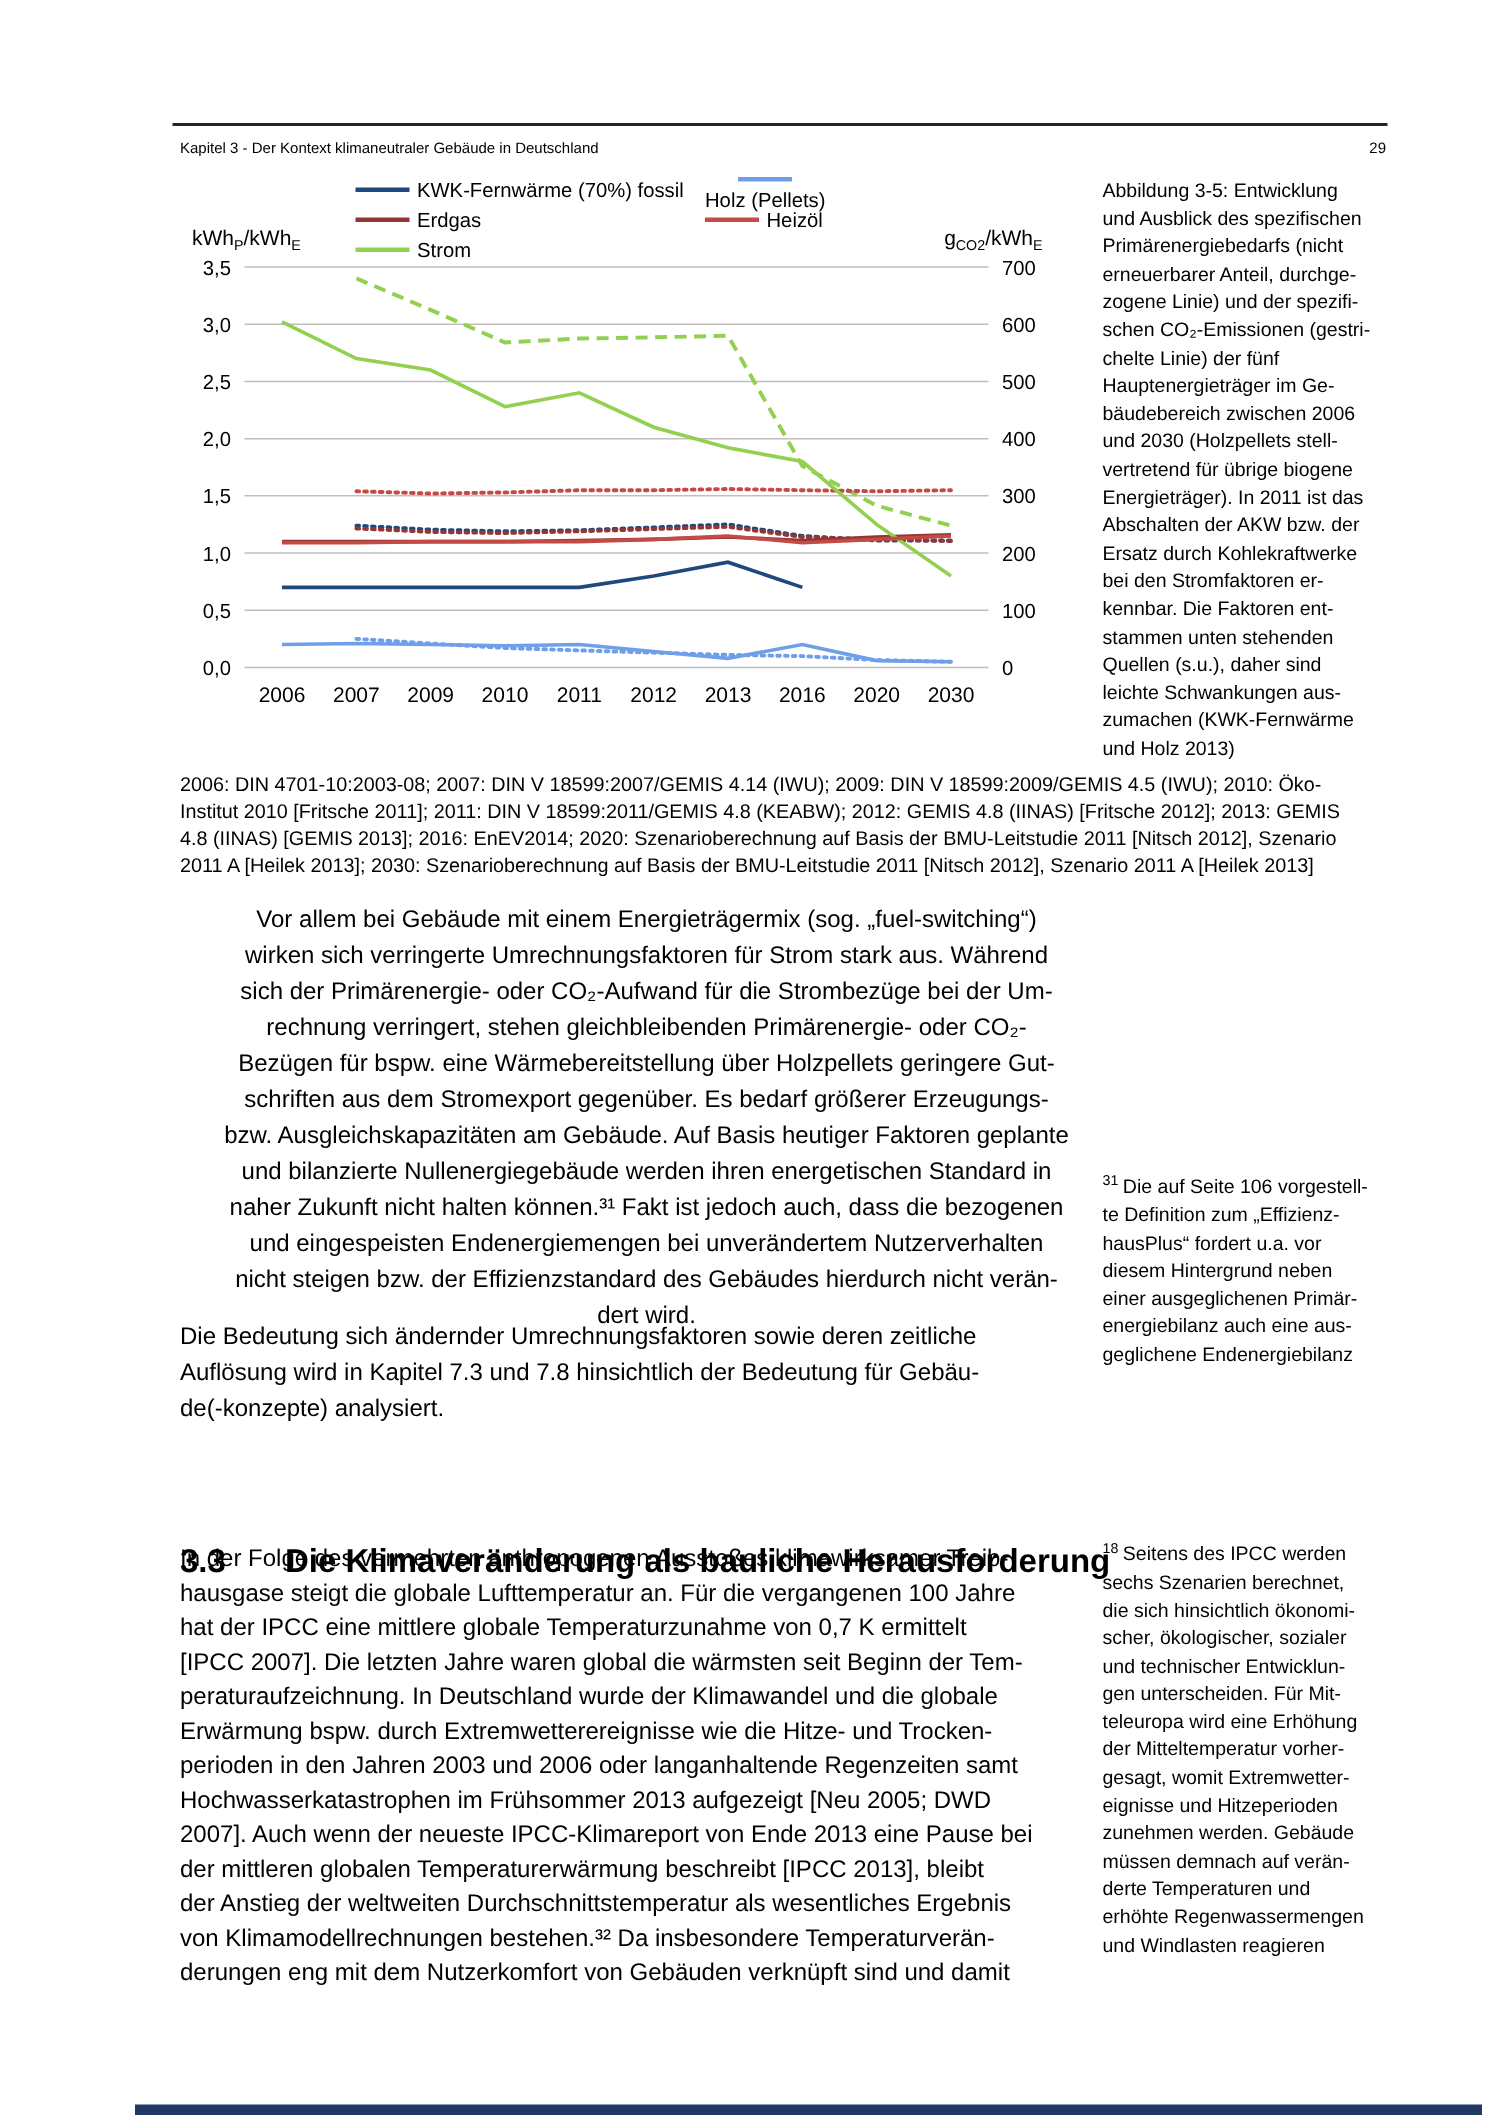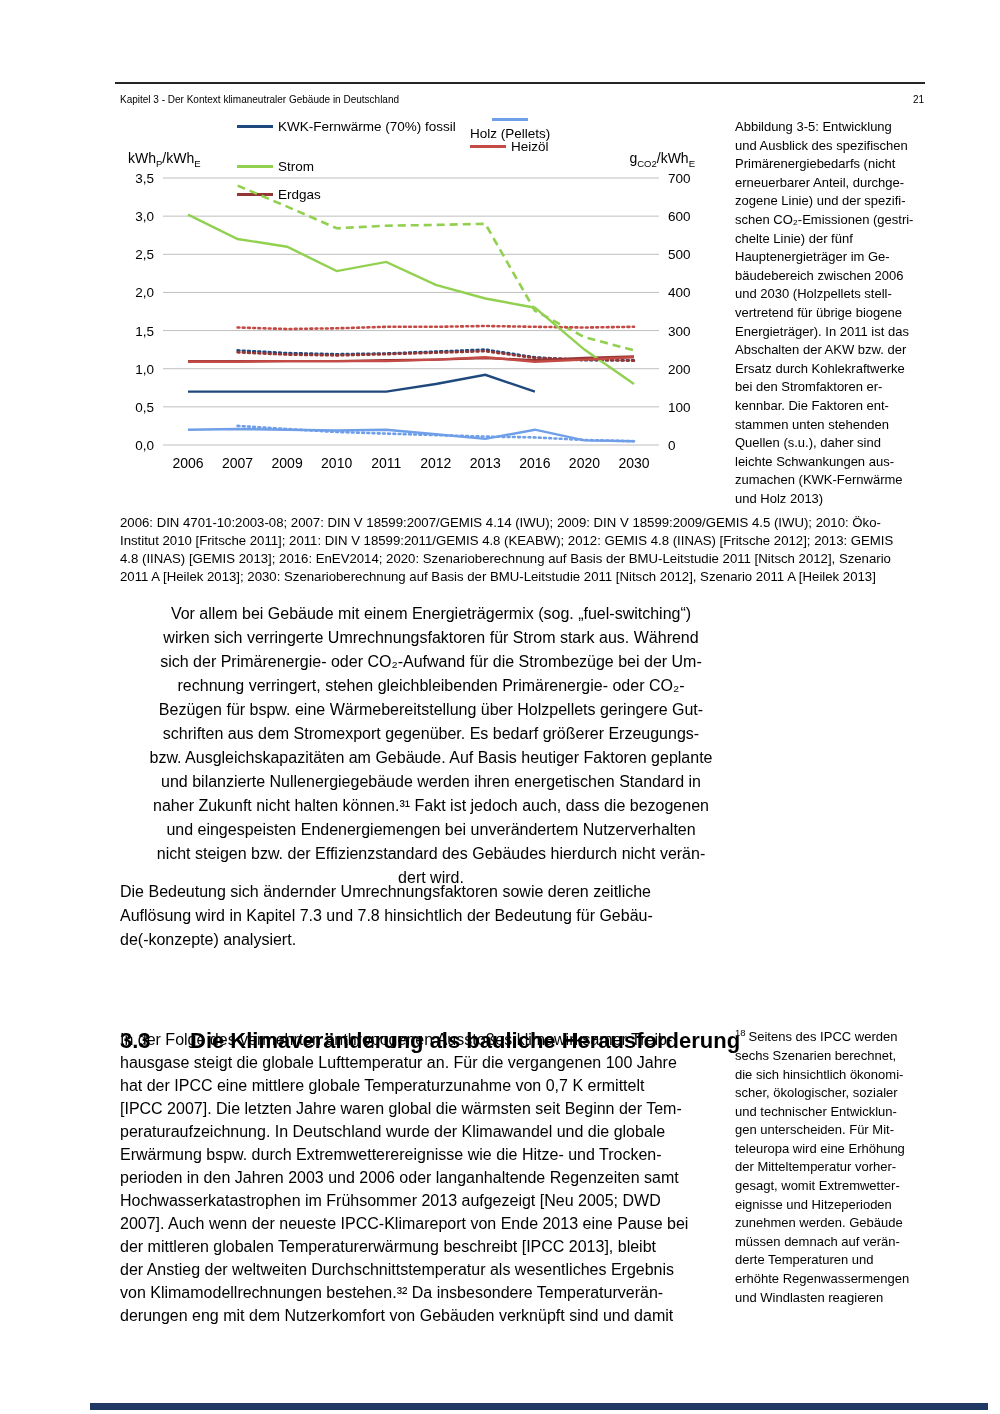--- a/index.html
+++ b/index.html
@@ -32,31 +32,31 @@
   .fn-text{white-space:pre-line;}
   .footer-bar{position:absolute;left:90px;top:1403px;width:898px;height:7px;background:#1F3864;}
 </style>
 </head>
 <body>
 
 <div class="page">
 
   <div class="hdr">
     <span>Kapitel 3 - Der Kontext klimaneutraler Gebäude in Deutschland</span>
-    <span class="hdr-num">21</span>
+    <span class="hdr-num">29</span>
   </div>
   <div class="rule"></div>
 
   <div class="chart">
     <div id="legend">
         <div class="legend-item" style="left: 117px; top: 6px;">
           <span class="swatch" style="background: rgb(31, 73, 125);"></span>
           <span class="legend-label">KWK-Fernwärme (70%) fossil</span>
         </div>
-        <div class="legend-item" style="left: 117px; top: 26px; margin-top: 48px;">
+        <div class="legend-item" style="left: 117px; top: 26px;">
           <span class="swatch" style="background: rgb(148, 54, 52);"></span>
           <span class="legend-label">Erdgas</span>
         </div>
         <div class="legend-item" style="left: 117px; top: 46px;">
           <span class="swatch" style="background: rgb(146, 208, 80);"></span>
           <span class="legend-label">Strom</span>
         </div>
         <div class="legend-item" style="left: 350px; top: 6px; flex-direction: column;">
           <span class="swatch" style="background: rgb(111, 159, 232);"></span>
           <span class="legend-label">Holz (Pellets)</span>
@@ -155,20 +155,29 @@
 rechnung verringert, stehen gleichbleibenden Primärenergie- oder CO₂-
 Bezügen für bspw. eine Wärmebereitstellung über Holzpellets geringere Gut-
 schriften aus dem Stromexport gegenüber. Es bedarf größerer Erzeugungs-
 bzw. Ausgleichskapazitäten am Gebäude. Auf Basis heutiger Faktoren geplante
 und bilanzierte Nullenergiegebäude werden ihren energetischen Standard in
 naher Zukunft nicht halten können.³¹ Fakt ist jedoch auch, dass die bezogenen
 und eingespeisten Endenergiemengen bei unverändertem Nutzerverhalten
 nicht steigen bzw. der Effizienzstandard des Gebäudes hierdurch nicht verän-
 dert wird.</div>
 
+  <aside class="sidenote" id="fn31">
+    <sup class="fnm">31</sup><span class="fn-text">Die auf Seite 106 vorgestell-
+te Definition zum „Effizienz-
+hausPlus“ fordert u.a. vor
+diesem Hintergrund neben
+einer ausgeglichenen Primär-
+energiebilanz auch eine aus-
+geglichene Endenergiebilanz</span>
+  </aside>
 
   <div class="para" id="para2">Die Bedeutung sich ändernder Umrechnungsfaktoren sowie deren zeitliche
 Auflösung wird in Kapitel 7.3 und 7.8 hinsichtlich der Bedeutung für Gebäu-
 de(-konzepte) analysiert.</div>
 
   <h2 class="heading" style="margin:0;">
     <span class="hnum">3.3</span><span>Die Klimaveränderung als bauliche Herausforderung</span>
   </h2>
 
   <div class="para" id="para3">In der Folge des vermehrten anthropogenen Ausstoßes klimawirksamer Treib-

